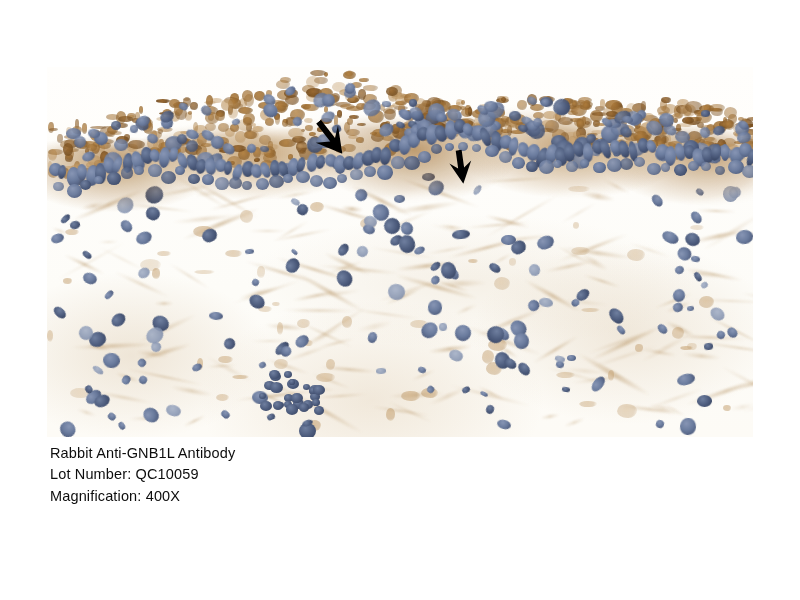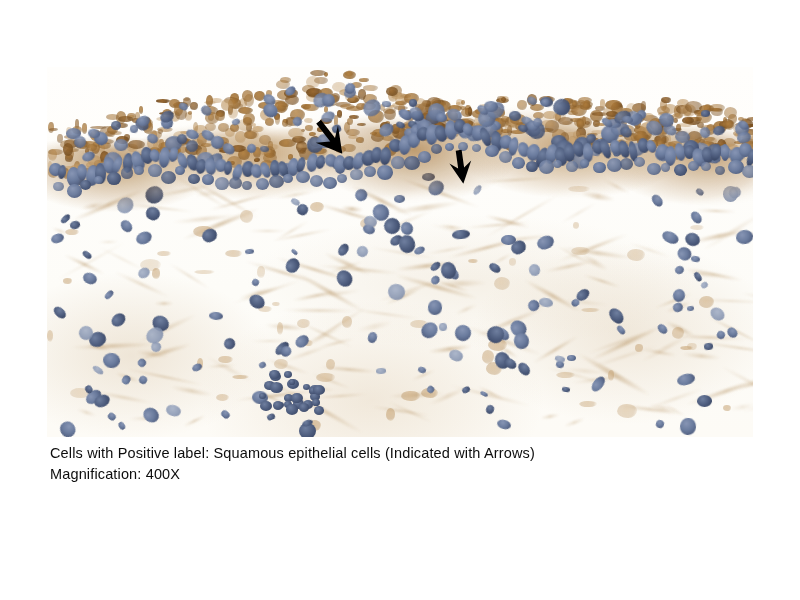--- a/index.html
+++ b/index.html
@@ -1418,17 +1418,18 @@
       <div class="arrow" id="arrow-2" style="left: 400px; top: 83px; transform: rotate(-8deg);">
         <svg width="28" height="34" viewBox="0 0 28 34" aria-hidden="true">
           <path d="M11 0 L17 0 L17 18 L25 12 L14 34 L3 12 L11 18 Z" fill="#000000"></path>
         </svg>
       </div>
 
     </div>
   </div>
 
   <div id="caption">
-    <div class="cap-line">Cells with Positive label: Squamous epithelial cells (Indicated with Arrows)</div>
+    <div class="cap-line">Rabbit Anti-GNB1L Antibody</div>
+    <div class="cap-line">Lot Number: QC10059</div>
     <div class="cap-line">Magnification: 400X</div>
   </div>
 
 </div>
 
 </body></html>

